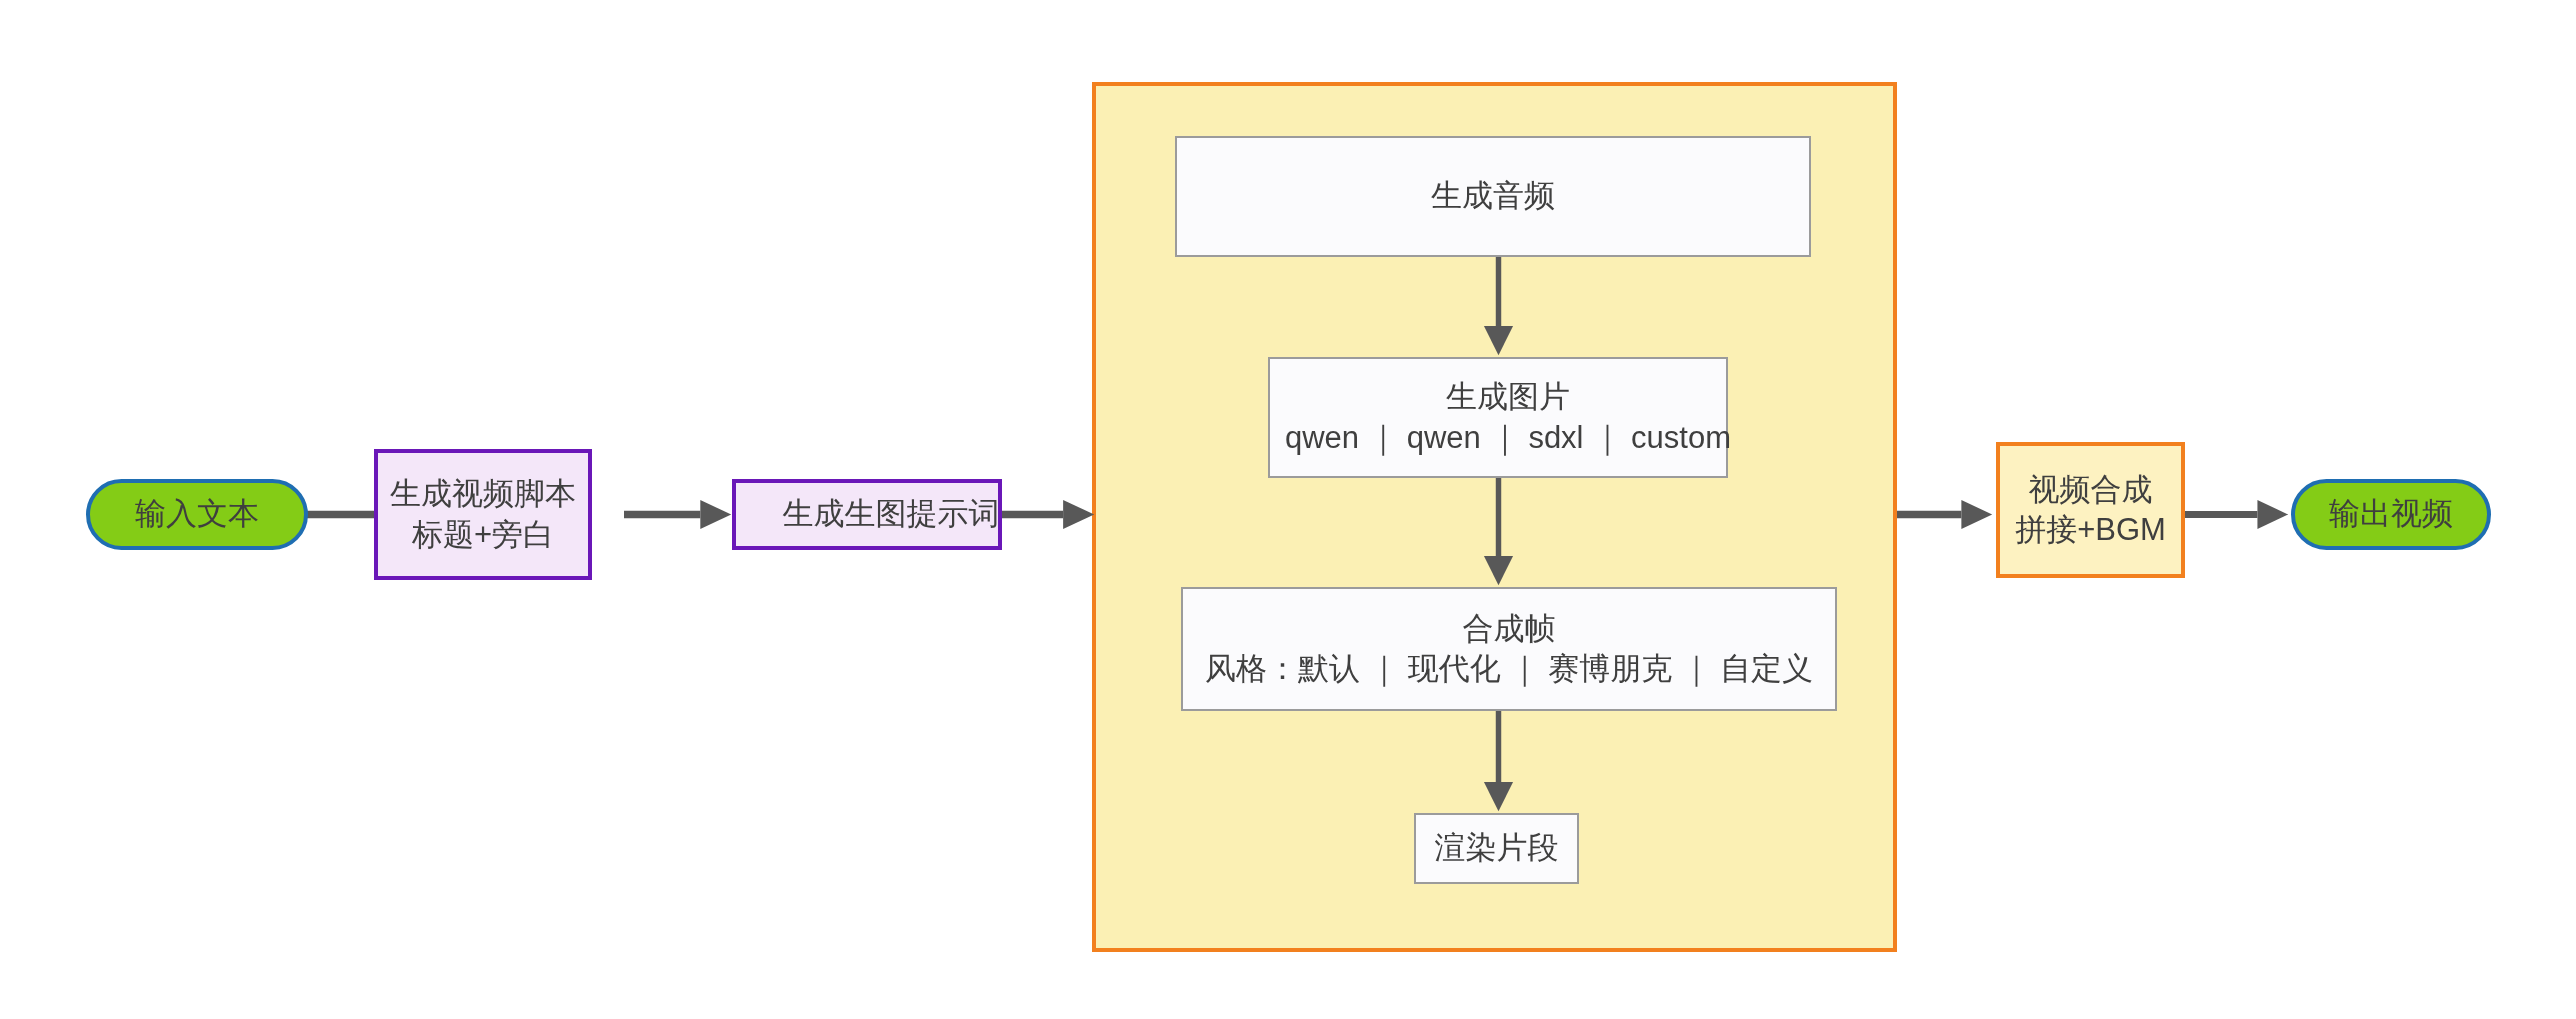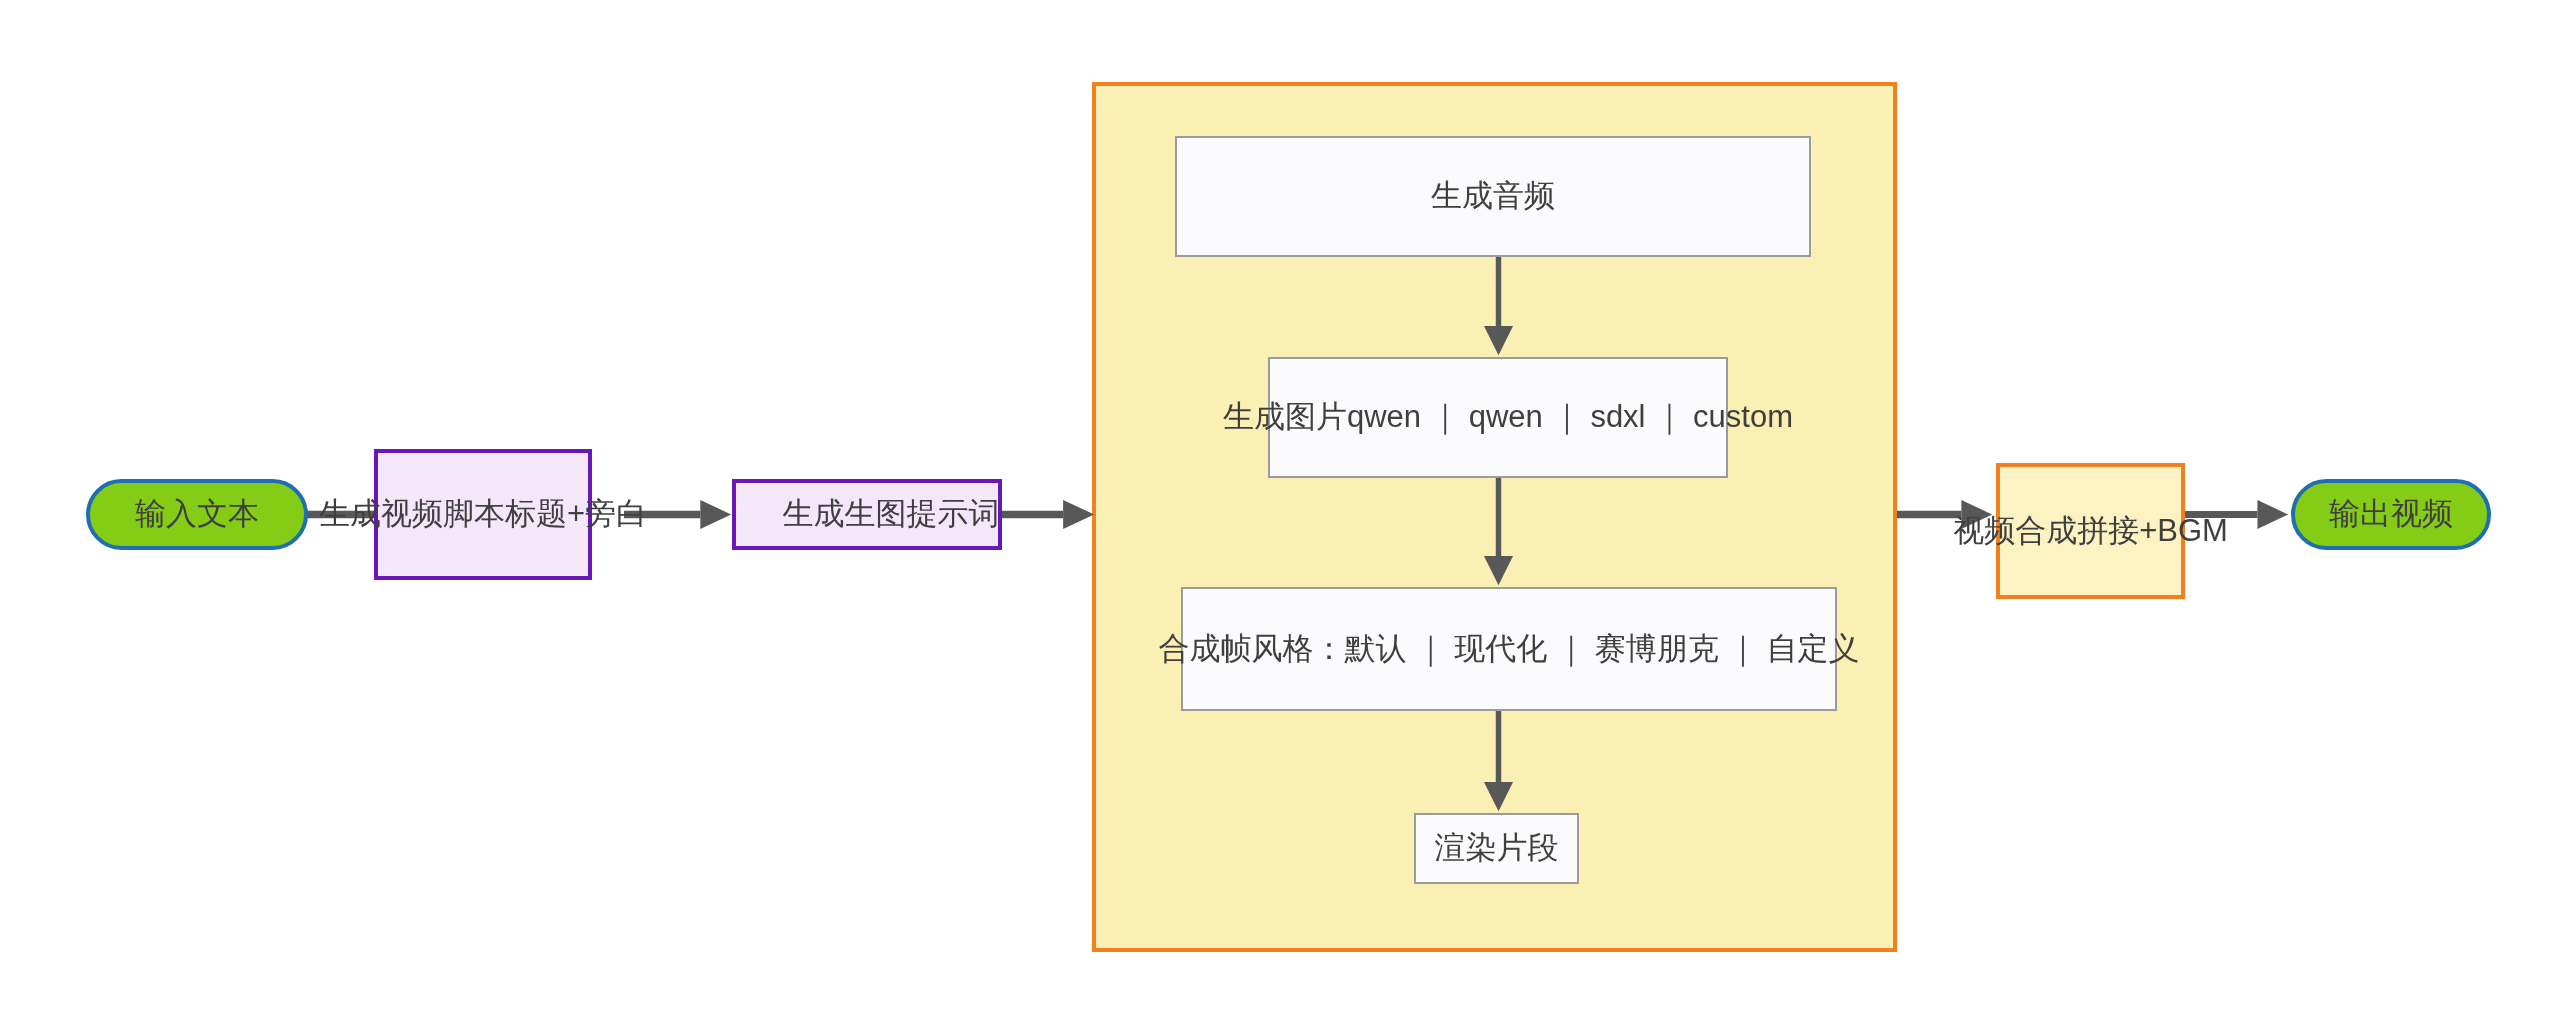--- a/index.html
+++ b/index.html
@@ -17,20 +17,21 @@
     height: 1020px;
     background: #ffffff;
     overflow: hidden;
   }
 
   
   .node {
     position: absolute;
     box-sizing: border-box;
     display: flex;
+    flex-direction: column;
     align-items: center;
     justify-content: center;
     text-align: center;
     color: #3f3f3f;
     line-height: 1.30;
     white-space: nowrap;
   }
   .node .ln { display: block; }
 
   
@@ -168,21 +169,21 @@
 
   <div class="node node--plain" style="left:1169px; top:587px; width:656px; height:124px;margin-left:12px;">
     <span class="ln">合成帧</span>
     <span class="ln">风格：默认 ｜ 现代化 ｜ 赛博朋克 ｜ 自定义</span>
   </div>
 
   <div class="node node--plain" style="left:1414px; top:813px; width:165px; height:71px;">
     <span class="ln">渲染片段</span>
   </div>
 
-  <div class="node node--orange" style="left:1996px; top:463px; width:189px; height:136px;">
+  <div class="node node--orange" style="left:1996px; top:442px; width:189px; height:136px;">
     <span class="ln">视频合成</span>
     <span class="ln">拼接+BGM</span>
   </div>
 
   <div class="node node--stadium" style="left:2291px; top:479px; width:200px; height:71px;">
     <span class="ln">输出视频</span>
   </div>
 
 </div>
 

